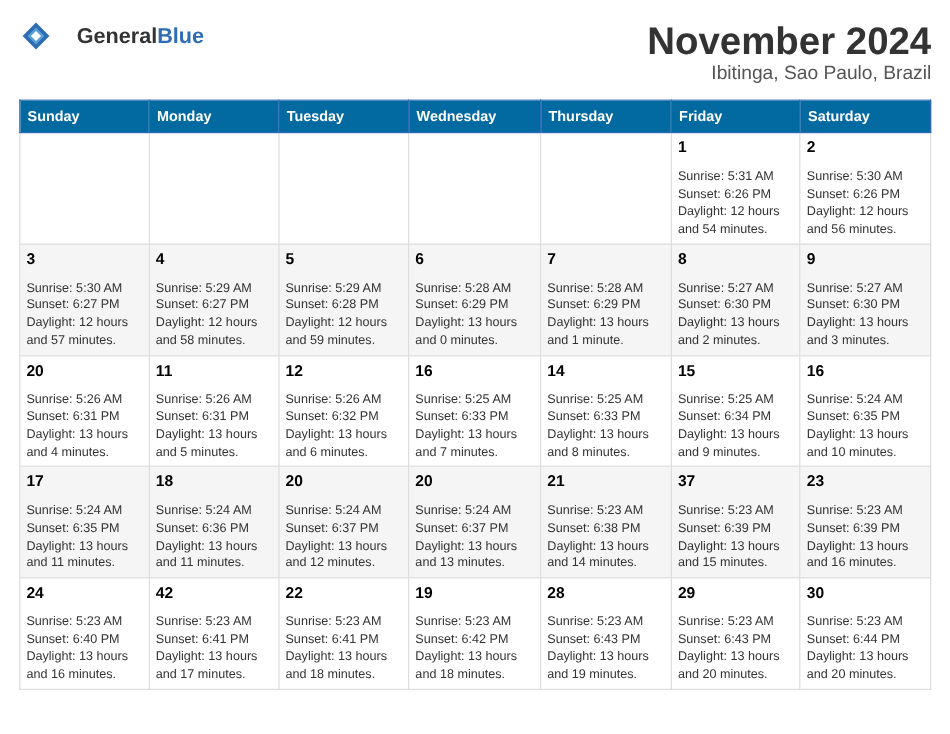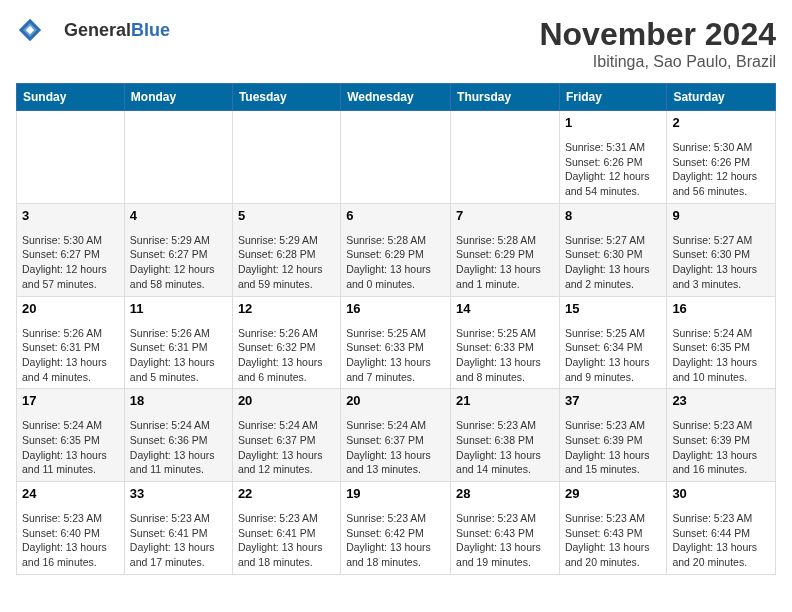--- a/index.html
+++ b/index.html
@@ -219,21 +219,21 @@
           <div class="day-number">23</div>
           <div class="day-info">Sunrise: 5:23 AM<br>Sunset: 6:39 PM<br>Daylight: 13 hours and 16 minutes.</div>
         </td>
       </tr>
       <tr>
         <td>
           <div class="day-number">24</div>
           <div class="day-info">Sunrise: 5:23 AM<br>Sunset: 6:40 PM<br>Daylight: 13 hours and 16 minutes.</div>
         </td>
         <td>
-          <div class="day-number">33</div>
+          <div class="day-number">42</div>
           <div class="day-info">Sunrise: 5:23 AM<br>Sunset: 6:41 PM<br>Daylight: 13 hours and 17 minutes.</div>
         </td>
         <td>
           <div class="day-number">22</div>
           <div class="day-info">Sunrise: 5:23 AM<br>Sunset: 6:41 PM<br>Daylight: 13 hours and 18 minutes.</div>
         </td>
         <td>
           <div class="day-number">19</div>
           <div class="day-info">Sunrise: 5:23 AM<br>Sunset: 6:42 PM<br>Daylight: 13 hours and 18 minutes.</div>
         </td>

